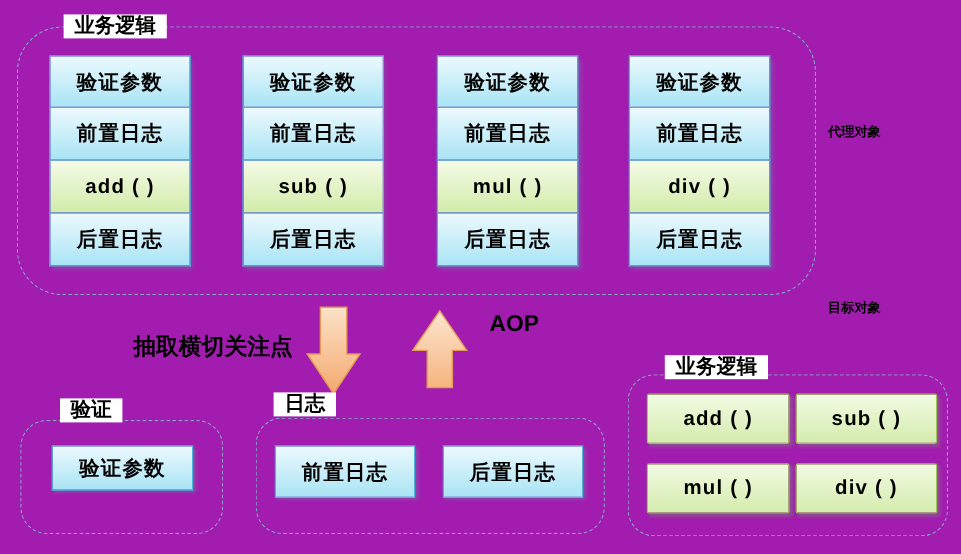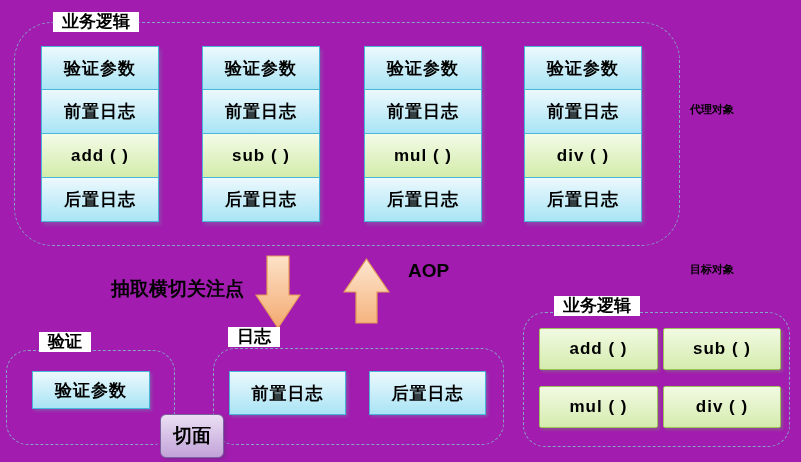--- a/index.html
+++ b/index.html
@@ -116,34 +116,33 @@
       <linearGradient id="gOrangeU" x1="0" y1="0" x2="0" y2="1">
         <stop offset="0" stop-color="#fce6d0"></stop>
           <stop offset="1" stop-color="#f6b47e"></stop>
       </linearGradient>
     </defs>
     <polygon points="23.5,1 46,34 34,34 34,65 13,65 13,34 1,34" fill="url(#gOrangeU)" stroke="#e49b55" stroke-width="1.2"></polygon>
   </svg>
 
   <div class="mid-label" style="left:408px; top:260px;">AOP</div>
 
-  <div class="dashed" style="left:6px; top:350px; width:167px; height:93px; border-radius:22px;">
+  <div class="dashed" style="left:17px; top:350px; width:167px; height:93px; border-radius:22px;">
     <span class="grp-label" style="left:32px; top:-19px;">验证</span>
     <div class="bluebox" style="left:25px; top:20px; width:118px; height:38px;">验证参数</div>
   </div>
 
   <div class="dashed" style="left:213px; top:348px; width:289px; height:95px; border-radius:22px;">
     <span class="grp-label" style="left:14px; top:-22px;">日志</span>
     <div class="bluebox" style="left:15px; top:22px; width:117px; height:44px;">前置日志</div>
     <div class="bluebox" style="left:155px; top:22px; width:117px; height:44px;">后置日志</div>
   </div>
 
-  <div class="aspect">切面</div>
 
-  <div class="side-label" style="left:690px; top:262px;">目标对象</div>
+  <div class="side-label" style="left:690px; top:249px;">目标对象</div>
 
   <div class="dashed" style="left:523px; top:312px; width:265px; height:133px; border-radius:22px;">
     <span class="grp-label" style="left:30px; top:-17px;">业务逻辑</span>
     <div class="greenbox" style="left:15px;  top:15px; width:119px; height:42px;">add ( )</div>
     <div class="greenbox" style="left:139px; top:15px; width:118px; height:42px;">sub ( )</div>
     <div class="greenbox" style="left:15px;  top:73px; width:119px; height:42px;">mul ( )</div>
     <div class="greenbox" style="left:139px; top:73px; width:118px; height:42px;">div ( )</div>
   </div>
 
 </div>

